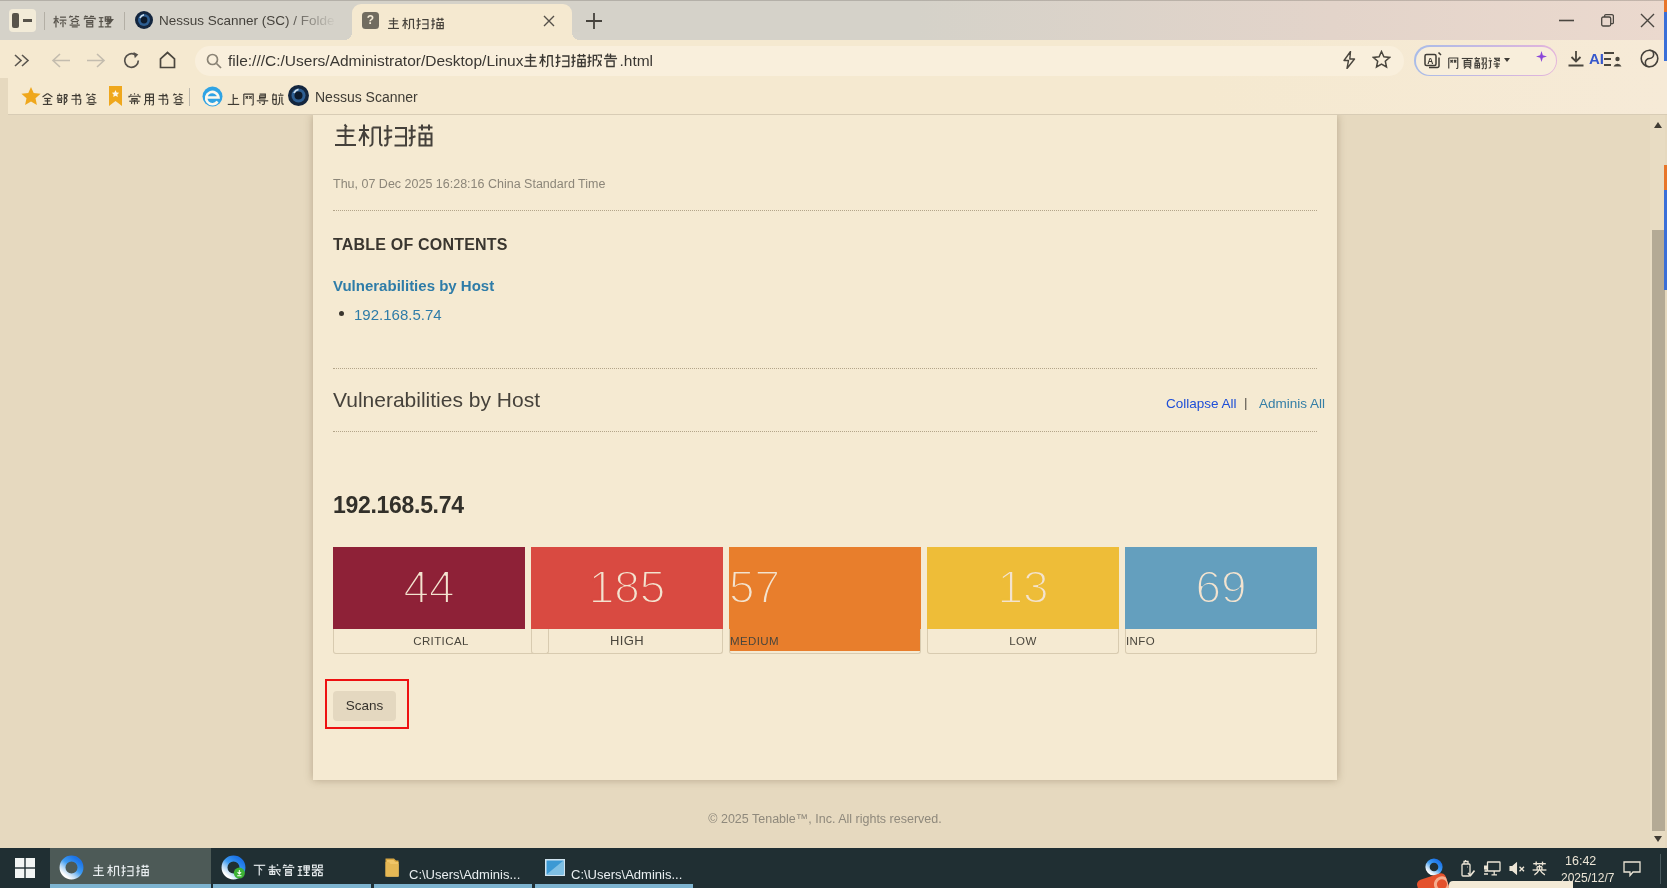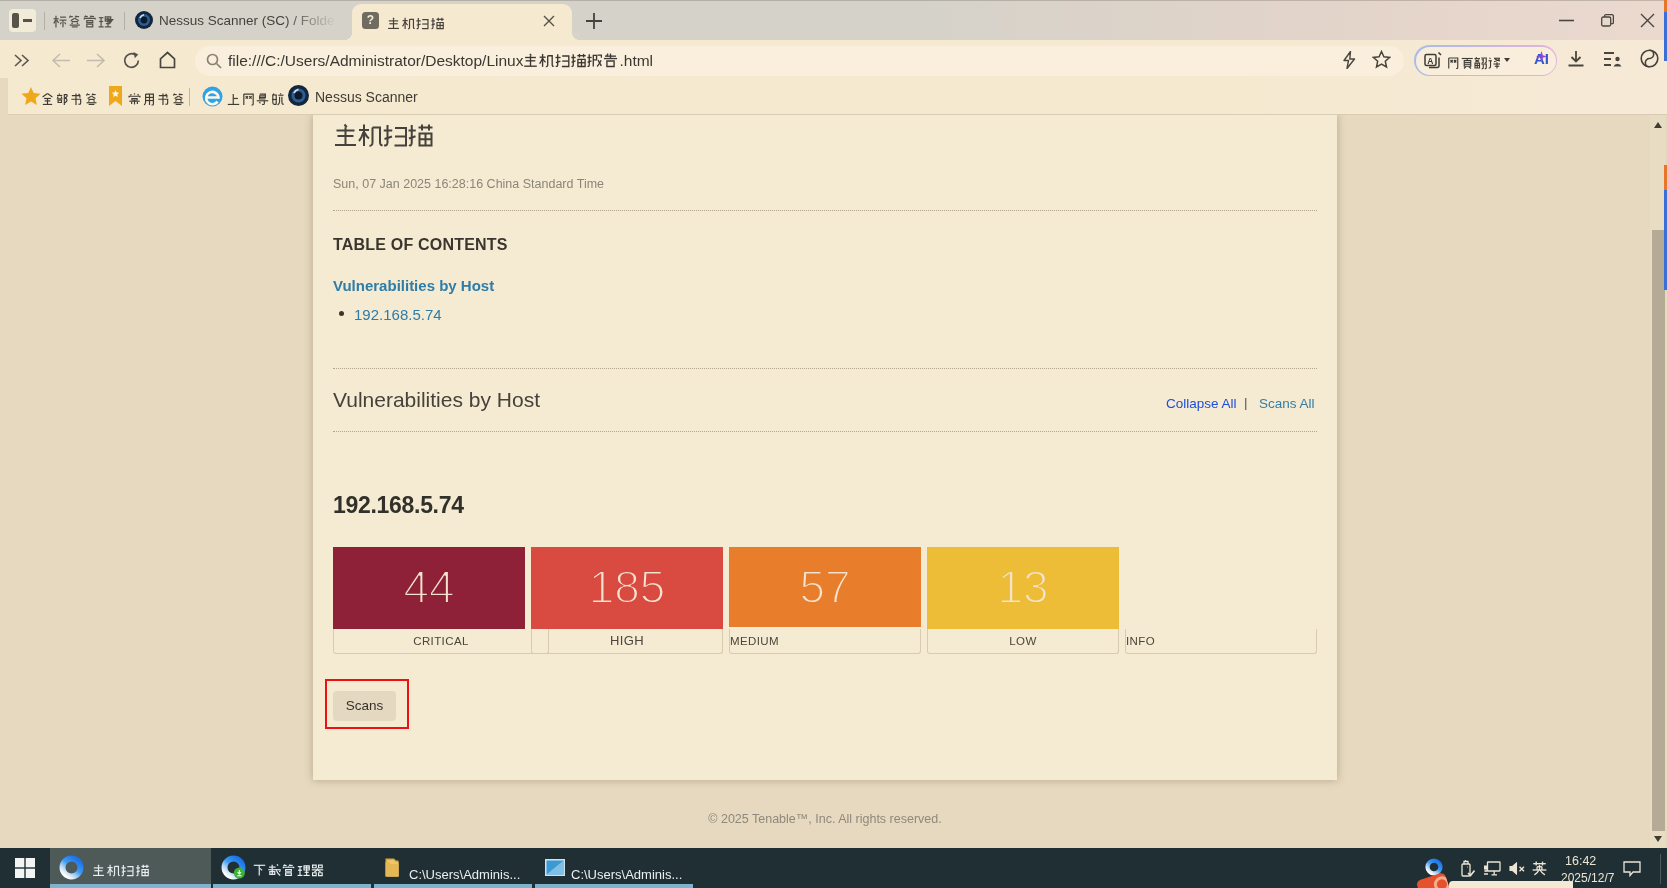--- a/index.html
+++ b/index.html
@@ -230,21 +230,21 @@
         <path d="M4 30 H32"></path>
         <path d="M20 30 V76 C20 86 14 90 6 86"></path>
         <path d="M48 10 H96"></path>
         <path d="M52 12 C64 23 80 29 96 31"></path>
         <path d="M96 12 C84 26 66 34 48 38"></path>
         <path d="M44 56 H100"></path>
         <path d="M72 42 V92"></path>
         <path d="M54 74 H90"></path>
       </svg></div>
 <div class="abs" style="left:1504px;top:18px;width:0;height:0;border-left:3.5px solid transparent;border-right:3.5px solid transparent;border-top:4.5px solid #3e3b35"></div>
-<div class="abs" style="left:1534px;top:10px;font-size:15px;font-weight:bold;color:#3657cc">AI</div>
+<div class="abs" style="left:1589px;top:10px;font-size:15px;font-weight:bold;color:#3657cc">AI</div>
 <svg class="abs" style="left:1536px;top:11px" width="11" height="11" viewBox="0 0 11 11">
       <path d="M5.5 0 L6.8 4.2 L11 5.5 L6.8 6.8 L5.5 11 L4.2 6.8 L0 5.5 L4.2 4.2 Z" fill="#8a46d9"></path>
     </svg>
 <svg class="abs" style="left:1567px;top:10px" width="18" height="19" viewBox="0 0 18 19" fill="none" stroke="#4a463e" stroke-width="1.8">
       <path d="M9 1 V11 M4.5 7 L9 11.5 L13.5 7 M1.5 15.5 H16.5"></path>
     </svg>
 <svg class="abs" style="left:1603px;top:11px" width="19" height="17" viewBox="0 0 19 17" fill="none" stroke="#4a463e" stroke-width="1.8">
       <path d="M1 2 H11 M1 8 H8 M1 14 H8"></path>
       <circle cx="14.5" cy="8" r="2.2" fill="#4a463e" stroke="none"></circle>
       <path d="M10.5 15.5 A4.3 4.3 0 0 1 18.5 15.5" fill="#4a463e" stroke="none"></path>
@@ -397,41 +397,42 @@
         <path d="M15 8 V76 C15 88 11 92 4 88"></path>
         <path d="M2 30 H31"></path>
         <path d="M4 62 L30 53"></path>
         <path d="M42 18 H98"></path>
         <path d="M56 6 V30"></path>
         <path d="M84 6 V30"></path>
         <path d="M46 42 H94 V90 H46 Z"></path>
         <path d="M70 42 V90"></path>
         <path d="M46 65 H94"></path>
       </svg></div>
-<div class="abs" style="left:333px;top:62px;font-size:12.5px;color:#8c8679">Sun, 07 Jan 2025 16:28:16 China Standard Time</div>
+<div class="abs" style="left:333px;top:62px;font-size:12.5px;color:#8c8679">Thu, 07 Dec 2025 16:28:16 China Standard Time</div>
 <div class="abs" style="left:333px;top:95px;width:984px;border-top:1px dotted #b3a58a"></div>
 <div class="abs" style="left:333px;top:121px;font-size:16px;font-weight:bold;color:#3a362f;letter-spacing:0.2px">TABLE OF CONTENTS</div>
 <div class="abs" style="left:333px;top:162px;font-size:15px;font-weight:bold;color:#2e7ca8">Vulnerabilities by Host</div>
 <div class="abs" style="left:339px;top:196px;width:5px;height:5px;border-radius:50%;background:#3a362f"></div>
 <div class="abs" style="left:354px;top:191px;font-size:15px;color:#2e7ca8">192.168.5.74</div>
 <div class="abs" style="left:333px;top:253px;width:984px;border-top:1px dotted #b3a58a"></div>
 <div class="abs" style="left:333px;top:273px;font-size:21px;color:#46423b">Vulnerabilities by Host</div>
 <div class="abs" style="left:1166px;top:281px;font-size:13.5px;color:#1d4ed8">Collapse All</div>
 <div class="abs" style="left:1244px;top:280px;font-size:13.5px;color:#56524a">|</div>
-<div class="abs" style="left:1259px;top:281px;font-size:13.5px;color:#347ea6">Scans All</div>
+<div class="abs" style="left:1259px;top:281px;font-size:13.5px;color:#347ea6">Adminis All</div>
 <div class="abs" style="left:333px;top:316px;width:984px;border-top:1px dotted #b3a58a"></div>
 <div class="abs" style="left:333px;top:377px;font-size:23px;font-weight:bold;color:#32302a;letter-spacing:-0.3px">192.168.5.74</div>
 <div class="abs" style="left:333px;top:432px;width:192px;height:82px;background:#8e2137;color:#f3e3cf;font-size:46px;-webkit-text-stroke:1.8px #8e2137;text-align:center;line-height:80px">44</div>
 <div class="abs" style="left:333px;top:514px;width:216px;height:25px;border:1px solid #d8cbb0;border-top:none;border-radius:0 0 3px 3px;font-size:11.5px;color:#4a463c;text-align:center;line-height:24px;letter-spacing:0.4px">CRITICAL</div>
 <div class="abs" style="left:531px;top:432px;width:192px;height:82px;background:#d94a41;color:#f3e3cf;font-size:46px;-webkit-text-stroke:1.8px #d94a41;text-align:center;line-height:80px">185</div>
 <div class="abs" style="left:531px;top:514px;width:192px;height:25px;border:1px solid #d8cbb0;border-top:none;border-radius:0 0 3px 3px;font-size:13px;color:#4a463c;text-align:center;line-height:24px;letter-spacing:0.4px">HIGH</div>
-<div class="abs" style="left:729px;top:432px;width:192px;height:80px;background:#e87e2c;color:#f3e3cf;font-size:46px;-webkit-text-stroke:1.8px #e87e2c;text-align:center;line-height:80px">57</div>
+<div class="abs" style="left:729px;top:432px;width:192px;height:104px;background:#e87e2c;color:#f3e3cf;font-size:46px;-webkit-text-stroke:1.8px #e87e2c;text-align:left;line-height:80px">57</div>
 <div class="abs" style="left:729px;top:514px;width:192px;height:25px;border:1px solid #d8cbb0;border-top:none;border-radius:0 0 3px 3px;font-size:11.5px;color:#4a463c;text-align:left;line-height:24px;letter-spacing:0.4px">MEDIUM</div>
 <div class="abs" style="left:927px;top:432px;width:192px;height:82px;background:#eebd38;color:#f3e3cf;font-size:46px;-webkit-text-stroke:1.8px #eebd38;text-align:center;line-height:80px">13</div>
 <div class="abs" style="left:927px;top:514px;width:192px;height:25px;border:1px solid #d8cbb0;border-top:none;border-radius:0 0 3px 3px;font-size:11.5px;color:#4a463c;text-align:center;line-height:24px;letter-spacing:0.4px">LOW</div>
+<div class="abs" style="left:1125px;top:432px;width:192px;height:82px;background:#649fbe;color:#f3e3cf;font-size:46px;-webkit-text-stroke:1.8px #649fbe;text-align:center;line-height:80px">69</div>
 <div class="abs" style="left:1125px;top:514px;width:192px;height:25px;border:1px solid #d8cbb0;border-top:none;border-radius:0 0 3px 3px;font-size:11.5px;color:#4a463c;text-align:left;line-height:24px;letter-spacing:0.4px">INFO</div>
 <div class="abs" style="left:333px;top:576px;width:63px;height:30px;background:#e4d8c0;border-radius:4px;font-size:13.5px;color:#35322c;text-align:center;line-height:29px">Scans</div>
 <div class="abs" style="left:325px;top:564px;width:84px;height:50px;border:2.5px solid #ee1111"></div>
 <div class="abs" style="left:313px;top:697px;width:1024px;text-align:center;font-size:12.5px;color:#8f897c">© 2025 Tenable™, Inc. All rights reserved.</div>
 <div class="abs" style="left:1650px;top:0;width:15px;height:733px;background:#e8dcc3"></div>
 <div class="abs" style="left:1654px;top:7px;width:0;height:0;border-left:4.5px solid transparent;border-right:4.5px solid transparent;border-bottom:6px solid #403c34"></div>
 <div class="abs" style="left:1652px;top:115px;width:13px;height:601px;background:#b4aa95"></div>
 <div class="abs" style="left:1654px;top:721px;width:0;height:0;border-left:4.5px solid transparent;border-right:4.5px solid transparent;border-top:6px solid #403c34"></div>
 </div>
 <div class="abs" style="left:1664px;top:0;width:3px;height:12px;background:#e8762a"></div>

